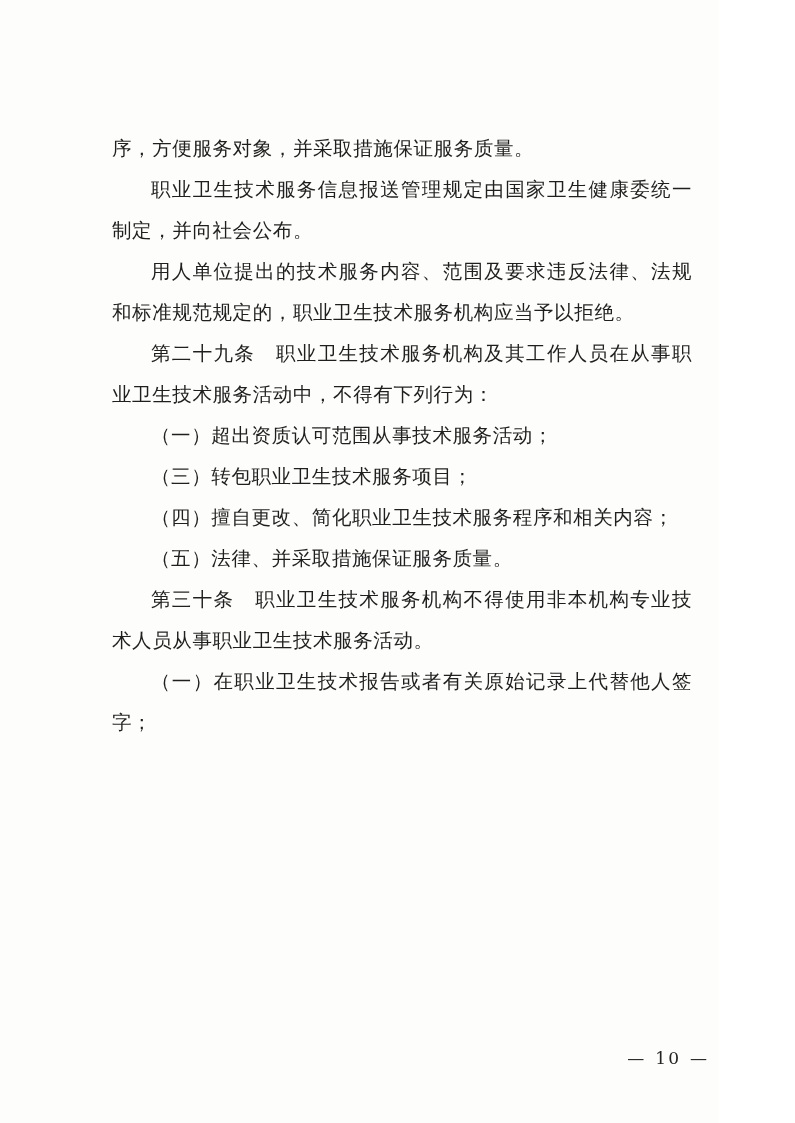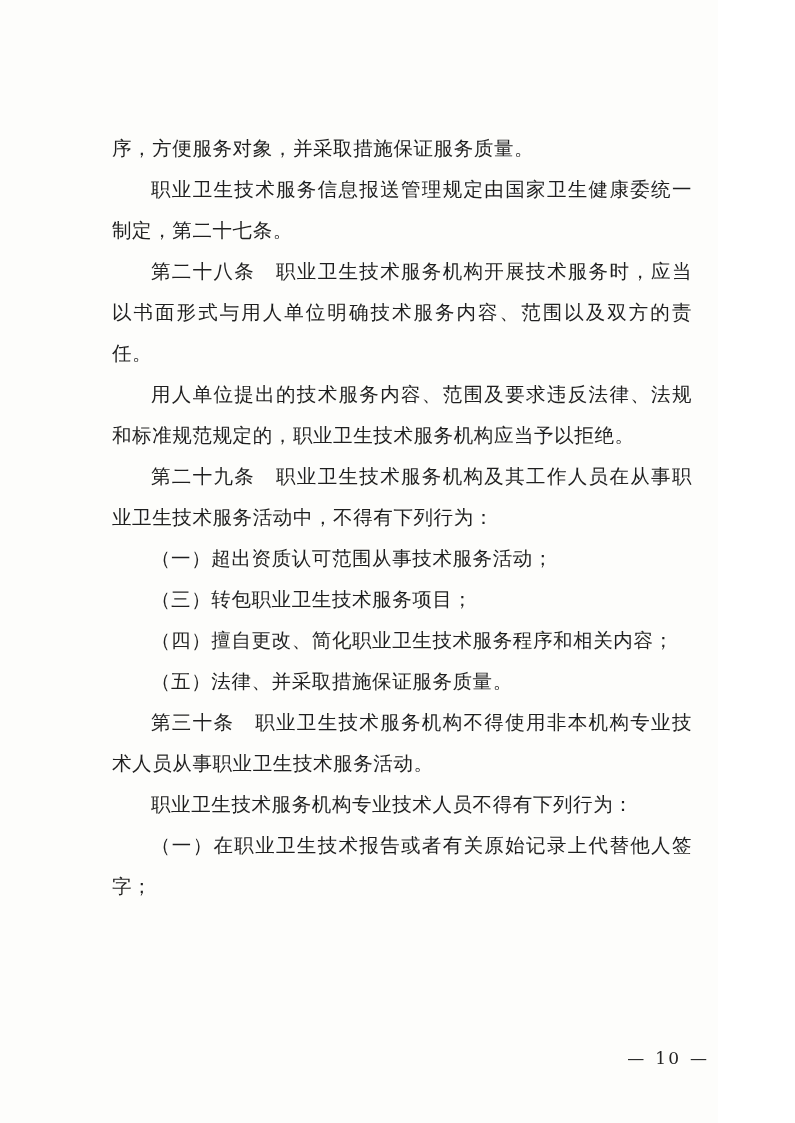--- a/index.html
+++ b/index.html
@@ -62,40 +62,38 @@
 </head>
 <body>
 
 <div class="page">
 
   <div class="content">
 
     <p class="para cont">序，方便服务对象，并采取措施保证服务质量。</p>
 
 
-    <p class="para indent">职业卫生技术服务信息报送管理规定由国家卫生健康委统一制定，第二十七条。</p>
+    <p class="para indent">职业卫生技术服务信息报送管理规定由国家卫生健康委统一制定，并向社会公布。</p>
 
-    <p class="para indent">第二十八条　职业卫生技术服务机构开展技术服务时，应当以书面形式与用人单位明确技术服务内容、范围以及双方的责任。</p>
 
     <p class="para indent">用人单位提出的技术服务内容、范围及要求违反法律、法规和标准规范规定的，职业卫生技术服务机构应当予以拒绝。</p>
 
     <p class="para indent">第二十九条　职业卫生技术服务机构及其工作人员在从事职业卫生技术服务活动中，不得有下列行为：</p>
 
     <p class="para indent">（一）超出资质认可范围从事技术服务活动；</p>
 
 
     <p class="para indent">（三）转包职业卫生技术服务项目；</p>
 
     <p class="para indent">（四）擅自更改、简化职业卫生技术服务程序和相关内容；</p>
 
     <p class="para indent">（五）法律、并采取措施保证服务质量。</p>
 
     <p class="para indent">第三十条　职业卫生技术服务机构不得使用非本机构专业技术人员从事职业卫生技术服务活动。</p>
 
-    <p class="para indent">职业卫生技术服务机构专业技术人员不得有下列行为：</p>
 
     <p class="para indent">（一）在职业卫生技术报告或者有关原始记录上代替他人签字；</p>
 
   </div>
 
   <div class="footer">
     <span class="dash">—</span><span class="pagenum">10</span><span class="dash">—</span>
   </div>
 
 </div>

